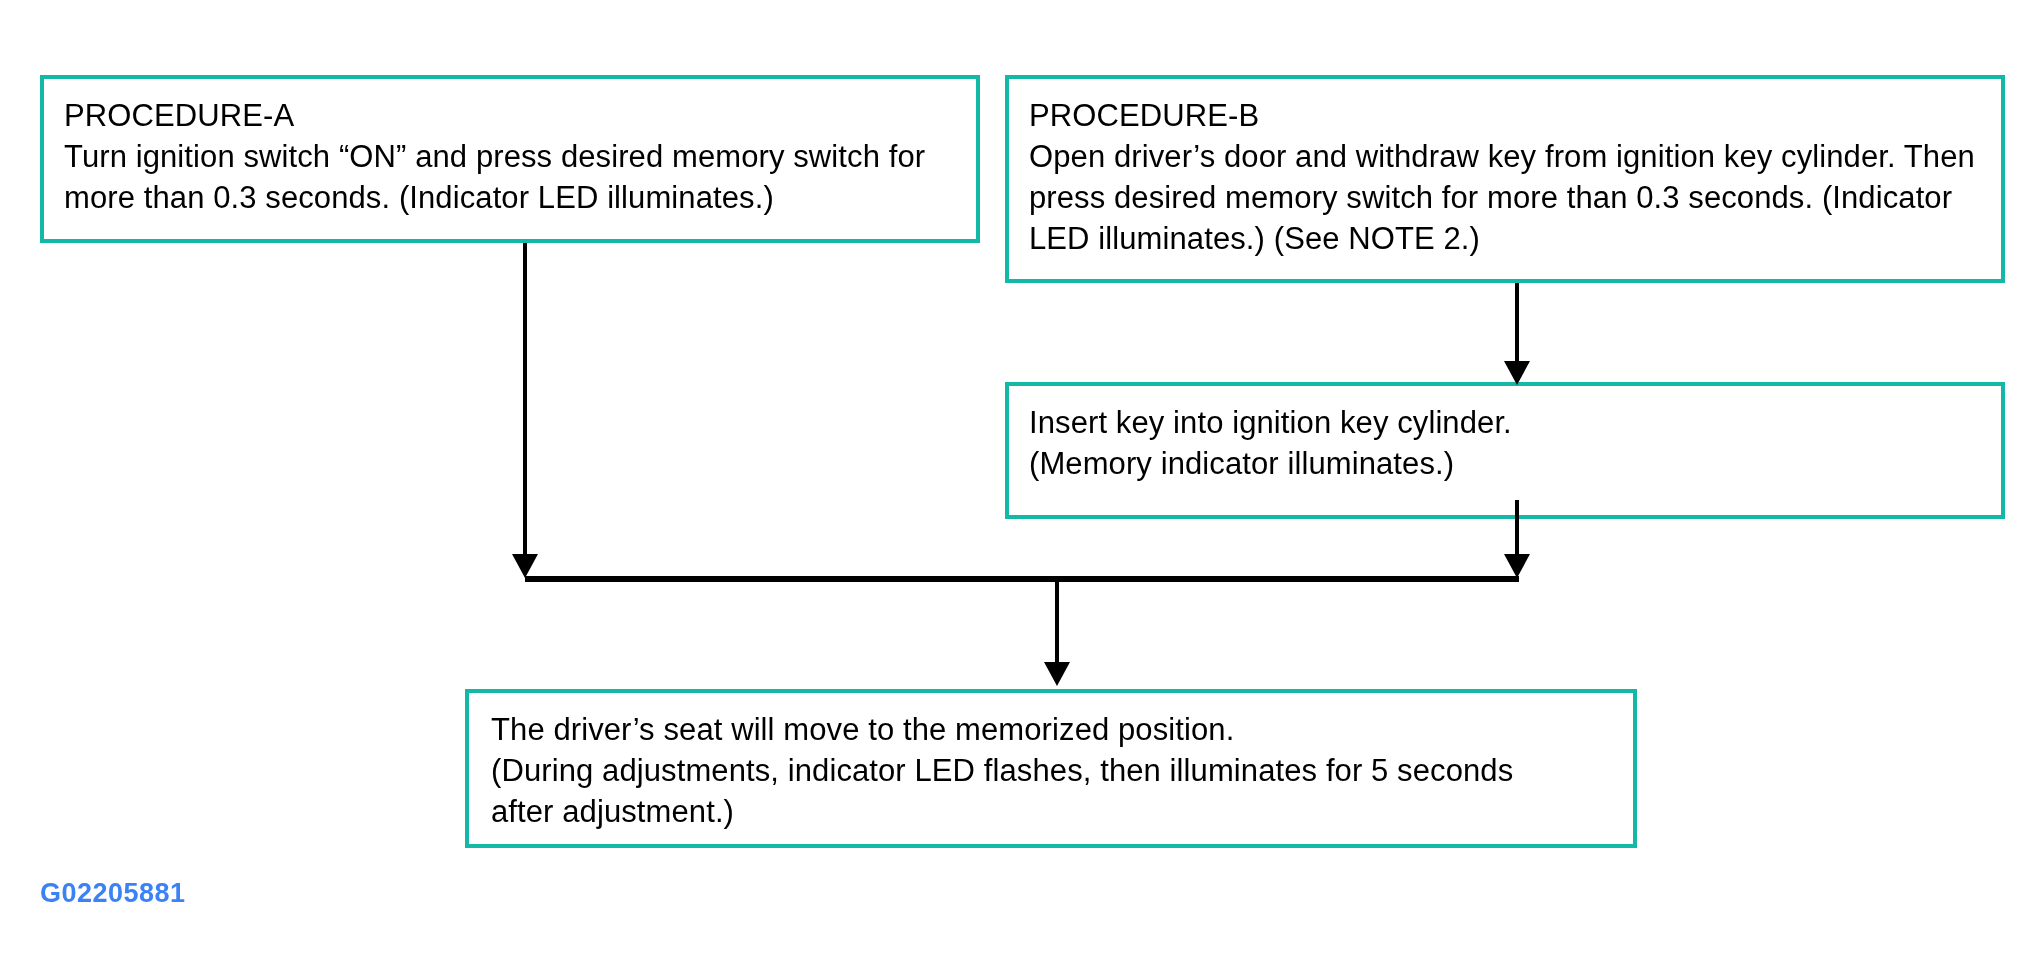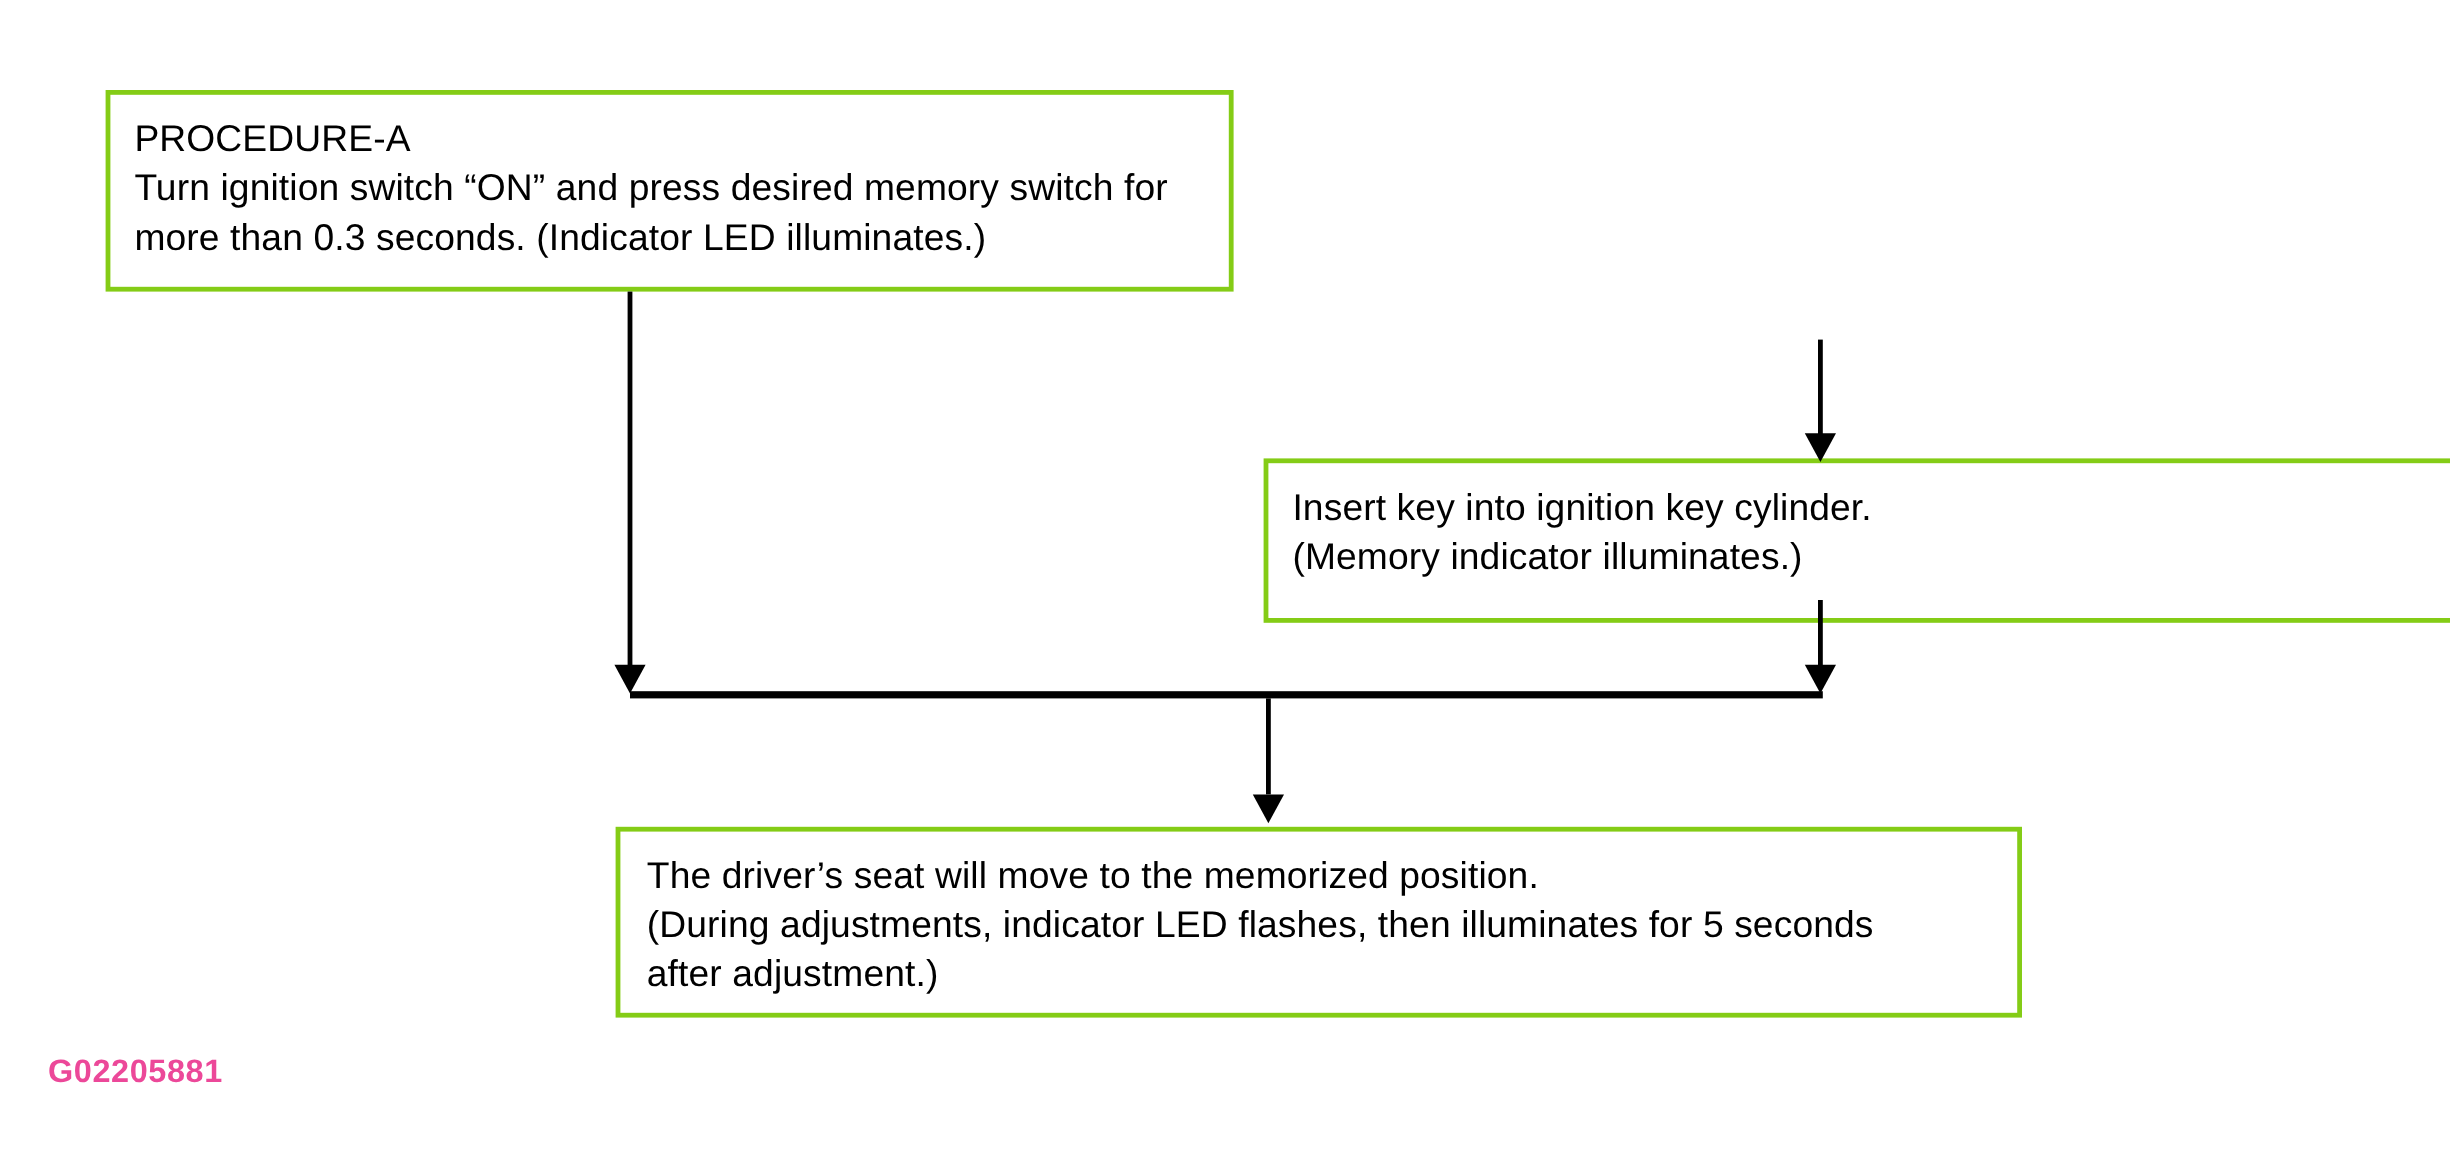--- a/index.html
+++ b/index.html
@@ -14,24 +14,23 @@
     height: 973px;
     background: #ffffff;
     font-family: "Liberation Sans", sans-serif;
     color: #000000;
     overflow: hidden;
   }
 
   
   .flow-box {
     position: absolute;
-    border: 4px solid #84cc16;
+    border: 4px solid #14b8a6;
     background: #ffffff;
     box-sizing: border-box;
-    margin-left: 48px;
   }
   .box-text {
     position: absolute;
     font-size: 31px;
     line-height: 41px;
     letter-spacing: 0.1px;
     white-space: pre-line;
     color: #000000;
   }
 
@@ -60,21 +59,21 @@
   #within-1-min-label{ left: 1545px; top: 315px; }
   #note-3-label      { left: 1578px; top: 693px; }
 
   #figure-id {
     position: absolute;
     left: 40px;
     top: 878px;
     font-size: 27px;
     font-weight: bold;
     letter-spacing: 0.5px;
-    color: #ec4899;
+    color: #3b82f6;
     white-space: nowrap;
   }
 
   
   .vline {
     position: absolute;
     width: 4px;
     background: #000000;
   }
   .hline {
@@ -111,20 +110,24 @@
 </head>
 <body>
 
 <div id="canvas">
 
   <div class="flow-box" id="box-procedure-a">
     <div class="box-text">PROCEDURE-A
 Turn ignition switch “ON” and press desired memory switch for more than 0.3 seconds. (Indicator LED illuminates.)</div>
   </div>
 
+  <div class="flow-box" id="box-procedure-b">
+    <div class="box-text">PROCEDURE-B
+Open driver’s door and withdraw key from ignition key cylinder. Then press desired memory switch for more than 0.3 seconds. (Indicator LED illuminates.) (See NOTE 2.)</div>
+  </div>
 
   <div class="flow-box" id="box-insert-key">
     <div class="box-text">Insert key into ignition key cylinder.
 (Memory indicator illuminates.)</div>
   </div>
 
   <div class="flow-box" id="box-seat-moves">
     <div class="box-text">The driver’s seat will move to the memorized position.
 (During adjustments, indicator LED flashes, then illuminates for 5 seconds after adjustment.)</div>
   </div>

